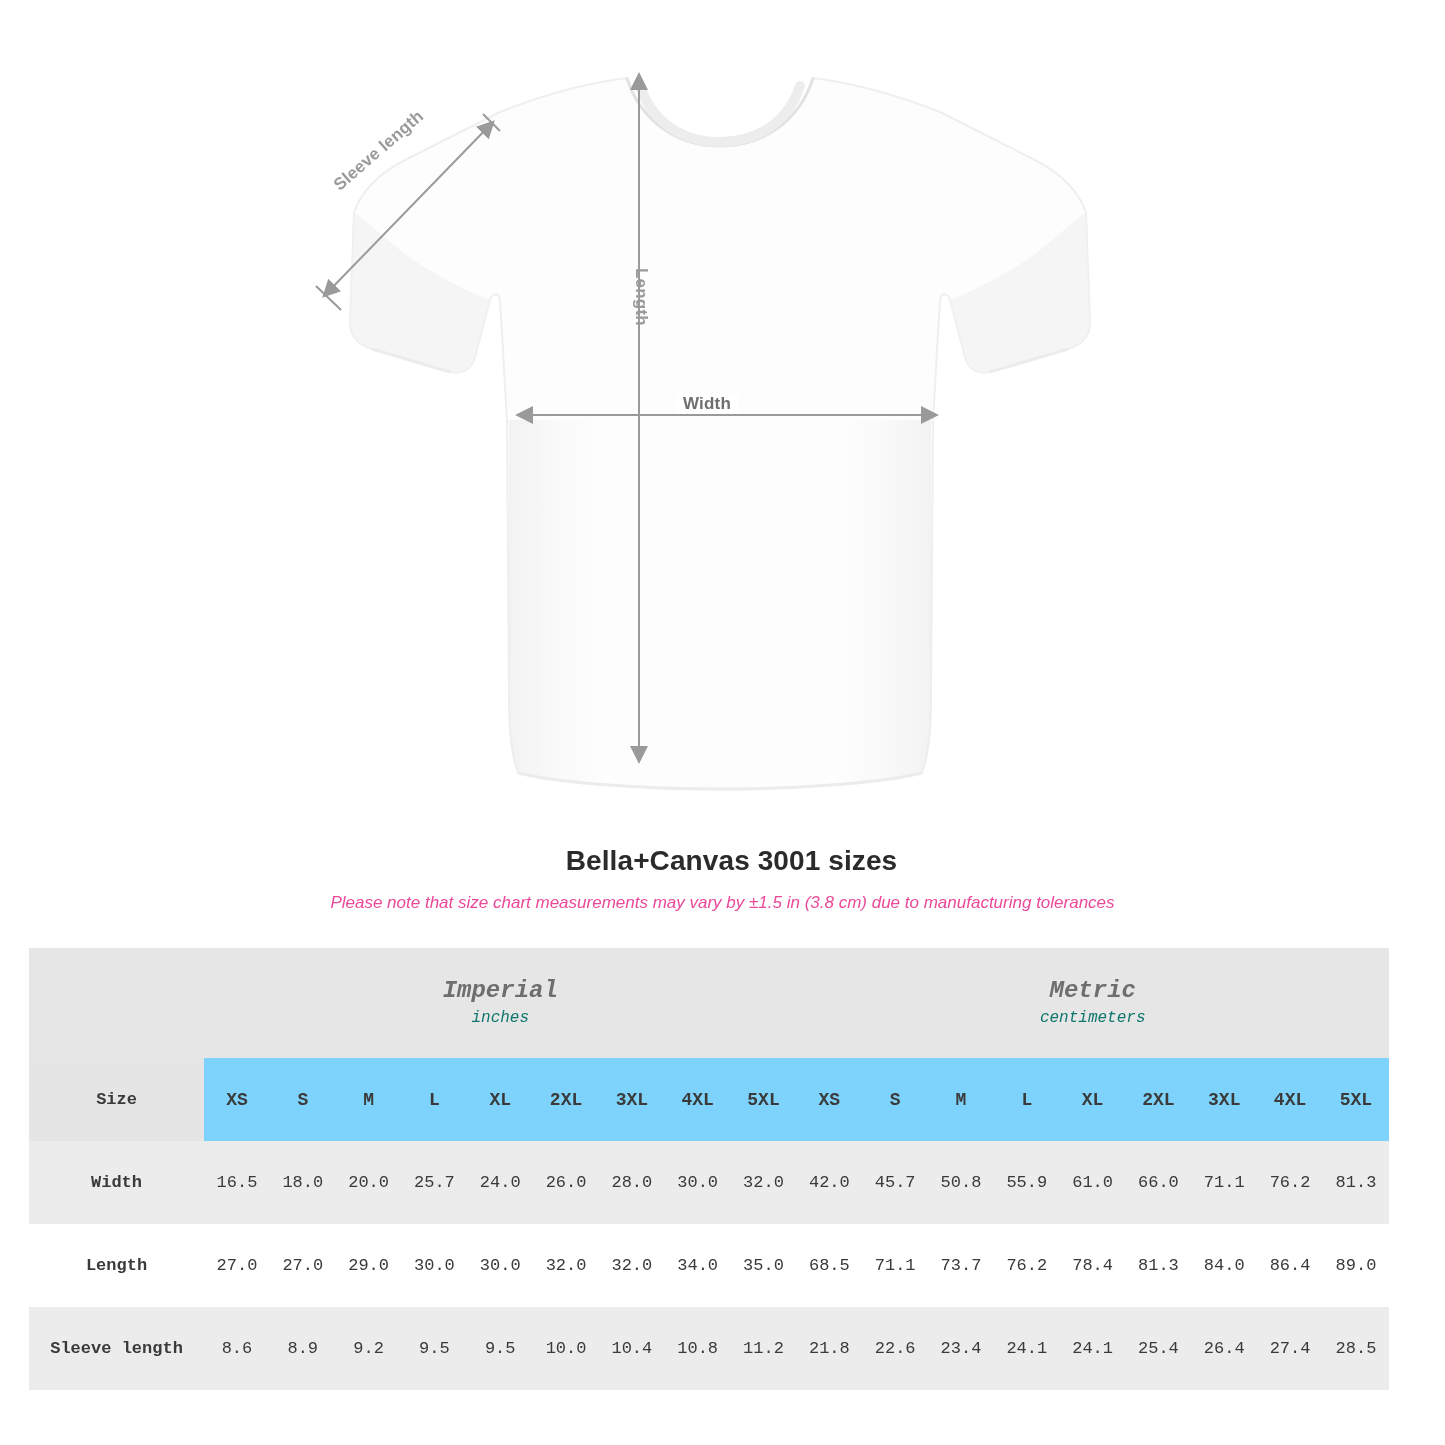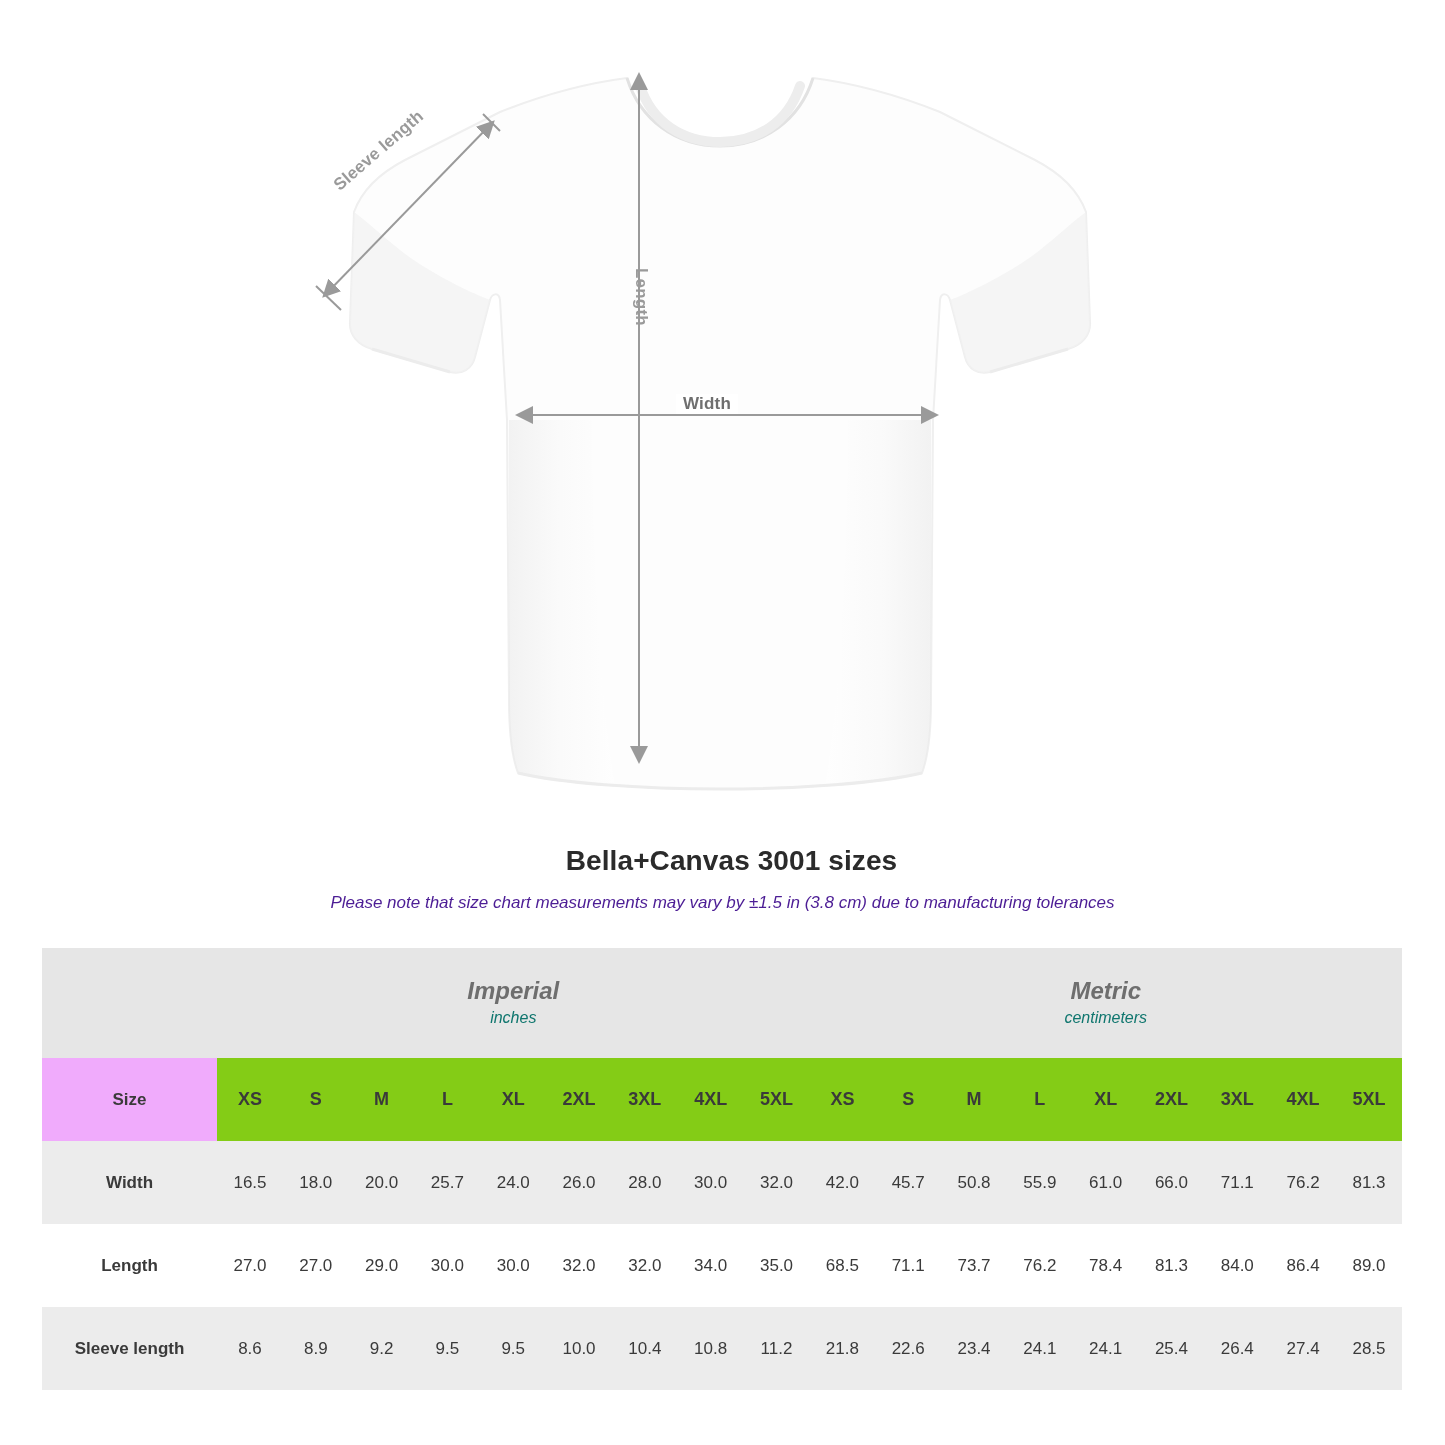--- a/index.html
+++ b/index.html
@@ -69,30 +69,31 @@
     font-size: 28px;
     font-weight: bold;
     color: #2b2b2b;
     margin: 0 0 16px 0;
     letter-spacing: 0.1px;
     padding-left: 18px;
   }
   #chart-note {
     font-size: 17px;
     font-style: italic;
-    color: #4c1d95;
+    color: #ec4899;
     margin: 0;
   }
 
   
   #size-table-wrap {
     position: absolute;
-    left: 42px;
+    left: 29px;
     top: 948px;
     width: 1360px;
+    font-family: Liberation Mono, monospace;
   }
   table.size-table {
     border-collapse: collapse;
     width: 1360px;
     table-layout: fixed;
   }
   table.size-table td, table.size-table th {
     border: none;
     text-align: center;
     vertical-align: middle;
@@ -114,22 +115,22 @@
     font-size: 16px;
     font-style: italic;
     color: #0f766e;
     line-height: 1.5;
   }
   .row-head {
     font-weight: bold;
     color: #3c3c3c;
     font-size: 17px;
   }
-  tr.header-row td { height: 83px; background: #84cc16; }
-  tr.header-row td.row-head { background: #f0abfc; }
+  tr.header-row td { height: 83px; background: #7dd3fc; }
+  tr.header-row td.row-head { background: #e5e5e5; }
   tr.header-row td.colhead { font-weight: bold; font-size: 18px; color: #3a3a3a; }
   tr.data-row td { height: 83px; }
   tr.r-shade td { background: #ececec; }
   tr.r-plain td { background: #ffffff; }
   td.first-col { width: 175px; }
   td.data-cell { font-size: 18px; color: #3c3c3c; }
 </style>
 </head>
 <body>
 

